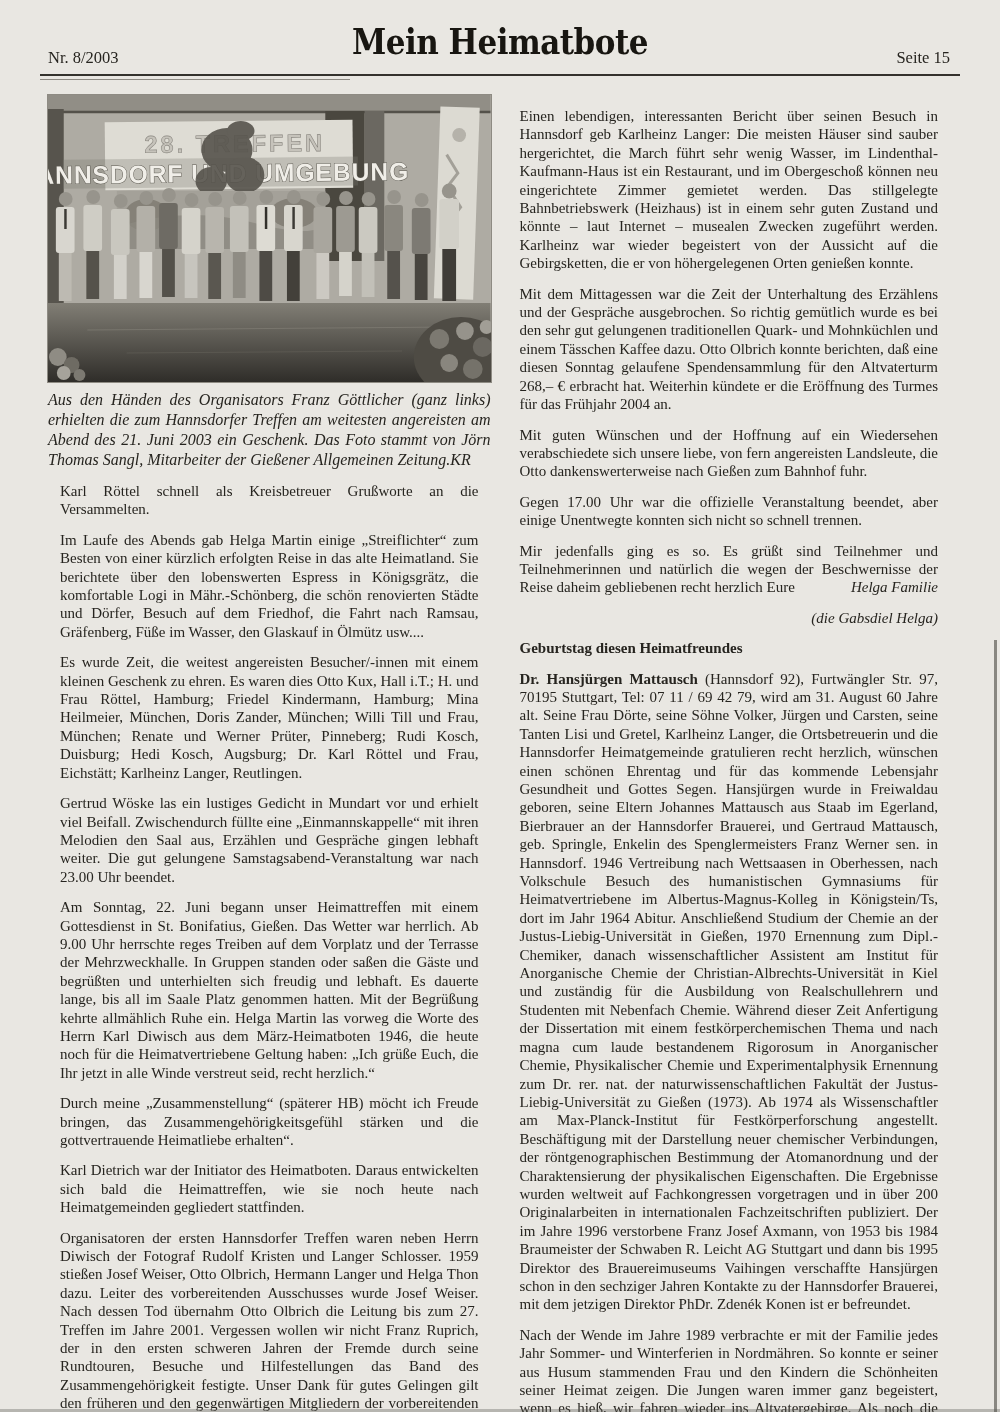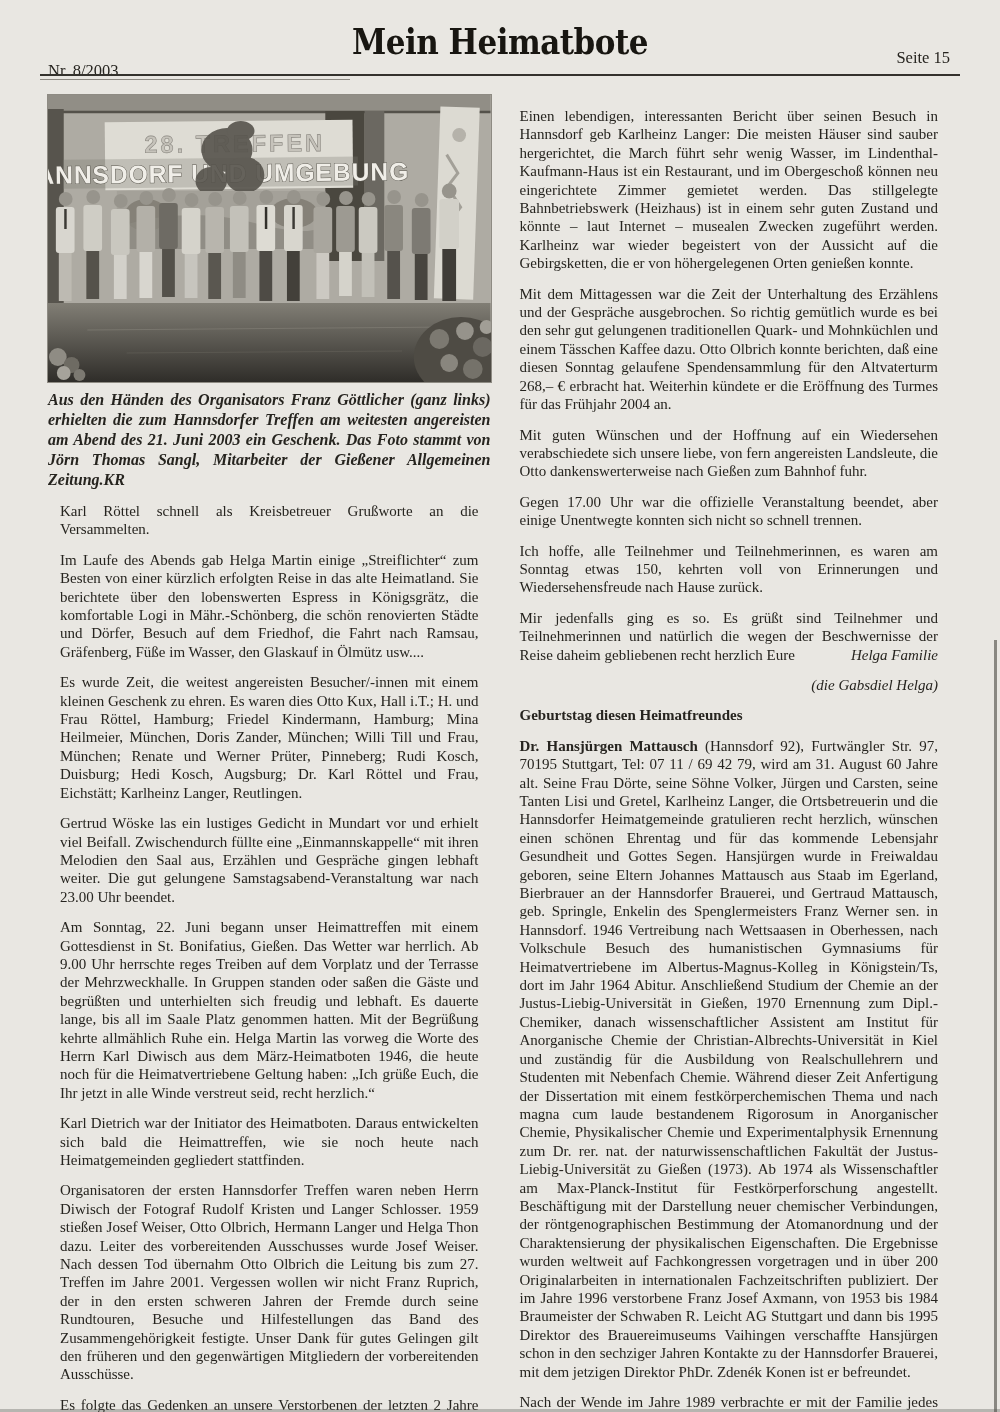--- a/index.html
+++ b/index.html
@@ -2,35 +2,35 @@
 <html lang="de"><head>
 <meta charset="utf-8">
 <style>
   html,body{margin:0;padding:0;background:#cfcdc8;}
   .page{position:relative;width:1000px;height:1412px;margin:0 auto;background:#e9e7e2;
         font-family:"Liberation Serif",serif;color:#26241f;overflow:hidden;}
   
   .masthead{position:absolute;top:24px;left:0;right:0;text-align:center;
             font-family:"DejaVu Serif",serif;font-weight:bold;font-size:31px;
             letter-spacing:-.5px;color:#181611;transform:scaleY(1.12);}
-  .issue{position:absolute;top:48px;left:48px;font-size:16.5px;margin-top:13px;}
+  .issue{position:absolute;top:48px;left:48px;font-size:16.5px;}
   .pagenum{position:absolute;top:48px;right:50px;font-size:16.5px;}
   .rule{position:absolute;top:74px;left:40px;right:40px;height:2px;background:#34322d;}
   .rule2{position:absolute;top:79px;left:40px;width:310px;height:1px;background:#8d8a83;}
   
   .columns{position:absolute;top:95px;left:48px;right:50px;display:flex;gap:17px;}
   .col{flex:1;min-width:0;}
   .body-text{font-size:15px;line-height:18.4px;text-align:justify;hyphens:auto;}
   .para{margin:12px;}
   .heading{font-weight:bold;margin-top:6px;}
   .sig{float:right;font-style:italic;}
   .sig-line{text-align:right;font-style:italic;}
   figure{margin:0 0 7px 0;}
   .photo{display:block;width:100%;height:287px;background:#b4b1a9;outline:1px solid #8e8b83;}
-  figcaption{font-style:italic;font-size:16px;line-height:20px;margin-top:8px;text-align:justify;font-weight:bold;}
+  figcaption{font-style:italic;font-size:16px;line-height:20px;margin-top:8px;text-align:justify;}
   .banner-t1{font-family:"Liberation Sans",sans-serif;font-weight:bold;font-size:24px;
              fill:#c6c3bb;stroke:#8a8780;stroke-width:.6;letter-spacing:3px;}
   .banner-t2{font-family:"Liberation Sans",sans-serif;font-weight:bold;font-size:25px;
              fill:#f0eee8;stroke:#5a574f;stroke-width:1;paint-order:stroke;letter-spacing:1px;}
   .head{fill:#97948c;}
   .scan-edge{position:absolute;right:3px;top:640px;bottom:0;width:3px;background:rgba(58,56,50,.55);}
   .scan-bottom{position:absolute;left:0;right:0;bottom:0;height:3px;background:rgba(90,88,82,.35);}
 </style>
 </head>
 <body>
@@ -195,33 +195,33 @@
           </g>
         </svg>
         <figcaption>Aus den Händen des Organisators Franz Göttlicher (ganz links) erhielten die zum Hannsdorfer Treffen am weitesten angereisten am Abend des 21. Juni 2003 ein Geschenk. Das Foto stammt von Jörn Thomas Sangl, Mitarbeiter der Gießener Allgemeinen Zeitung.KR</figcaption>
       </figure>
       <div class="body-text">
           <p class="para">Karl Röttel schnell als Kreisbetreuer Grußworte an die Versammelten.</p>
           <p class="para">Im Laufe des Abends gab Helga Martin einige „Streiflichter“ zum Besten von einer kürzlich erfolgten Reise in das alte Heimatland. Sie berichtete über den lobenswerten Espress in Königsgrätz, die komfortable Logi in Mähr.-Schönberg, die schön renovierten Städte und Dörfer, Besuch auf dem Friedhof, die Fahrt nach Ramsau, Gräfenberg, Füße im Wasser, den Glaskauf in Ölmütz usw....</p>
           <p class="para">Es wurde Zeit, die weitest angereisten Besucher/-innen mit einem kleinen Geschenk zu ehren. Es waren dies Otto Kux, Hall i.T.; H. und Frau Röttel, Hamburg; Friedel Kindermann, Hamburg; Mina Heilmeier, München, Doris Zander, München; Willi Till und Frau, München; Renate und Werner Prüter, Pinneberg; Rudi Kosch, Duisburg; Hedi Kosch, Augsburg; Dr. Karl Röttel und Frau, Eichstätt; Karlheinz Langer, Reutlingen.</p>
           <p class="para">Gertrud Wöske las ein lustiges Gedicht in Mundart vor und erhielt viel Beifall. Zwischendurch füllte eine „Einmannskappelle“ mit ihren Melodien den Saal aus, Erzählen und Gespräche gingen lebhaft weiter. Die gut gelungene Samstagsabend-Veranstaltung war nach 23.00 Uhr beendet.</p>
           <p class="para">Am Sonntag, 22. Juni begann unser Heimattreffen mit einem Gottesdienst in St. Bonifatius, Gießen. Das Wetter war herrlich. Ab 9.00 Uhr herrschte reges Treiben auf dem Vorplatz und der Terrasse der Mehrzweckhalle. In Gruppen standen oder saßen die Gäste und begrüßten und unterhielten sich freudig und lebhaft. Es dauerte lange, bis all im Saale Platz genommen hatten. Mit der Begrüßung kehrte allmählich Ruhe ein. Helga Martin las vorweg die Worte des Herrn Karl Diwisch aus dem März-Heimatboten 1946, die heute noch für die Heimatvertriebene Geltung haben: „Ich grüße Euch, die Ihr jetzt in alle Winde verstreut seid, recht herzlich.“</p>
+          <p class="para">Durch meine „Zusammenstellung“ (späterer HB) möcht ich Freude bringen, das Zusammengehörigkeitsgefühl stärken und die gottvertrauende Heimatliebe erhalten“.</p>
           <p class="para">Karl Dietrich war der Initiator des Heimatboten. Daraus entwickelten sich bald die Heimattreffen, wie sie noch heute nach Heimatgemeinden gegliedert stattfinden.</p>
           <p class="para">Organisatoren der ersten Hannsdorfer Treffen waren neben Herrn Diwisch der Fotograf Rudolf Kristen und Langer Schlosser. 1959 stießen Josef Weiser, Otto Olbrich, Hermann Langer und Helga Thon dazu. Leiter des vorbereitenden Ausschusses wurde Josef Weiser. Nach dessen Tod übernahm Otto Olbrich die Leitung bis zum 27. Treffen im Jahre 2001. Vergessen wollen wir nicht Franz Ruprich, der in den ersten schweren Jahren der Fremde durch seine Rundtouren, Besuche und Hilfestellungen das Band des Zusammengehörigkeit festigte. Unser Dank für gutes Gelingen gilt den früheren und den gegenwärtigen Mitgliedern der vorbereitenden Ausschüsse.</p>
           <p class="para">Es folgte das Gedenken an unsere Verstorbenen der letzten 2 Jahre aus Nikles, Ebersdorf und Hannsdorf. Eine Minute der Stille für diese sowie die Toten der letzten Kriege und der Nachkriegszeit beschloß die Ehrung.</p>
         </div>
     </div>
 
     <div class="col body-text">
       <div>
           <p class="para">Einen lebendigen, interessanten Bericht über seinen Besuch in Hannsdorf geb Karlheinz Langer: Die meisten Häuser sind sauber hergerichtet, die March führt sehr wenig Wasser, im Lindenthal-Kaufmann-Haus ist ein Restaurant, und im Obergeschoß können neu eingerichtete Zimmer gemietet werden. Das stillgelegte Bahnbetriebswerk (Heizhaus) ist in einem sehr guten Zustand und könnte – laut Internet – musealen Zwecken zugeführt werden. Karlheinz war wieder begeistert von der Aussicht auf die Gebirgsketten, die er von höhergelegenen Orten genießen konnte.</p>
           <p class="para">Mit dem Mittagessen war die Zeit der Unterhaltung des Erzählens und der Gespräche ausgebrochen. So richtig gemütlich wurde es bei den sehr gut gelungenen traditionellen Quark- und Mohnküchlen und einem Tässchen Kaffee dazu. Otto Olbrich konnte berichten, daß eine diesen Sonntag gelaufene Spendensammlung für den Altvaterturm 268,– € erbracht hat. Weiterhin kündete er die Eröffnung des Turmes für das Frühjahr 2004 an.</p>
           <p class="para">Mit guten Wünschen und der Hoffnung auf ein Wiedersehen verabschiedete sich unsere liebe, von fern angereisten Landsleute, die Otto dankenswerterweise nach Gießen zum Bahnhof fuhr.</p>
           <p class="para">Gegen 17.00 Uhr war die offizielle Veranstaltung beendet, aber einige Unentwegte konnten sich nicht so schnell trennen.</p>
-          <p class="para">Ich hoffe, alle Teilnehmer und Teilnehmerinnen, es waren am Sonntag etwas 150, kehrten voll von Erinnerungen und Wiedersehensfreude nach Hause zurück.</p>
         </div>
       <p class="para">
         <span>Mir jedenfalls ging es so. Es grüßt sind Teilnehmer und Teilnehmerinnen und natürlich die wegen der Beschwernisse der Reise daheim gebliebenen recht herzlich Eure</span>
         <span class="sig">Helga Familie</span>
       </p>
       <p class="para sig-line">(die Gabsdiel Helga)</p>
       <p class="para heading">Geburtstag diesen Heimatfreundes</p>
       <div>
           <p class="para"><strong>Dr. Hansjürgen Mattausch</strong><span> (Hannsdorf 92), Furtwängler Str. 97, 70195 Stuttgart, Tel: 07 11 / 69 42 79, wird am 31. August 60 Jahre alt. Seine Frau Dörte, seine Söhne Volker, Jürgen und Carsten, seine Tanten Lisi und Gretel, Karlheinz Langer, die Ortsbetreuerin und die Hannsdorfer Heimatgemeinde gratulieren recht herzlich, wünschen einen schönen Ehrentag und für das kommende Lebensjahr Gesundheit und Gottes Segen. Hansjürgen wurde in Freiwaldau geboren, seine Eltern Johannes Mattausch aus Staab im Egerland, Bierbrauer an der Hannsdorfer Brauerei, und Gertraud Mattausch, geb. Springle, Enkelin des Spenglermeisters Franz Werner sen. in Hannsdorf. 1946 Vertreibung nach Wettsaasen in Oberhessen, nach Volkschule Besuch des humanistischen Gymnasiums für Heimatvertriebene im Albertus-Magnus-Kolleg in Königstein/Ts, dort im Jahr 1964 Abitur. Anschließend Studium der Chemie an der Justus-Liebig-Universität in Gießen, 1970 Ernennung zum Dipl.-Chemiker, danach wissenschaftlicher Assistent am Institut für Anorganische Chemie der Christian-Albrechts-Universität in Kiel und zuständig für die Ausbildung von Realschullehrern und Studenten mit Nebenfach Chemie. Während dieser Zeit Anfertigung der Dissertation mit einem festkörperchemischen Thema und nach magna cum laude bestandenem Rigorosum in Anorganischer Chemie, Physikalischer Chemie und Experimentalphysik Ernennung zum Dr. rer. nat. der naturwissenschaftlichen Fakultät der Justus-Liebig-Universität zu Gießen (1973). Ab 1974 als Wissenschaftler am Max-Planck-Institut für Festkörperforschung angestellt. Beschäftigung mit der Darstellung neuer chemischer Verbindungen, der röntgenographischen Bestimmung der Atomanordnung und der Charaktensierung der physikalischen Eigenschaften. Die Ergebnisse wurden weltweit auf Fachkongressen vorgetragen und in über 200 Originalarbeiten in internationalen Fachzeitschriften publiziert. Der im Jahre 1996 verstorbene Franz Josef Axmann, von 1953 bis 1984 Braumeister der Schwaben R. Leicht AG Stuttgart und dann bis 1995 Direktor des Brauereimuseums Vaihingen verschaffte Hansjürgen schon in den sechziger Jahren Kontakte zu der Hannsdorfer Brauerei, mit dem jetzigen Direktor PhDr. Zdenék Konen ist er befreundet.</span></p>
           <p class="para"><strong></strong><span>Nach der Wende im Jahre 1989 verbrachte er mit der Familie jedes Jahr Sommer- und Winterferien in Nordmähren. So konnte er seiner aus Husum stammenden Frau und den Kindern die Schönheiten seiner Heimat zeigen. Die Jungen waren immer ganz begeistert, wenn es hieß, wir fahren wieder ins Altvatergebirge. Als noch die direkte Nachtverbindung Stuttgart-Prag bestand, konnte es passieren, daß er Freitagabend mit den Söhnen nach Hannsdorf fuhr, dort</span></p>

